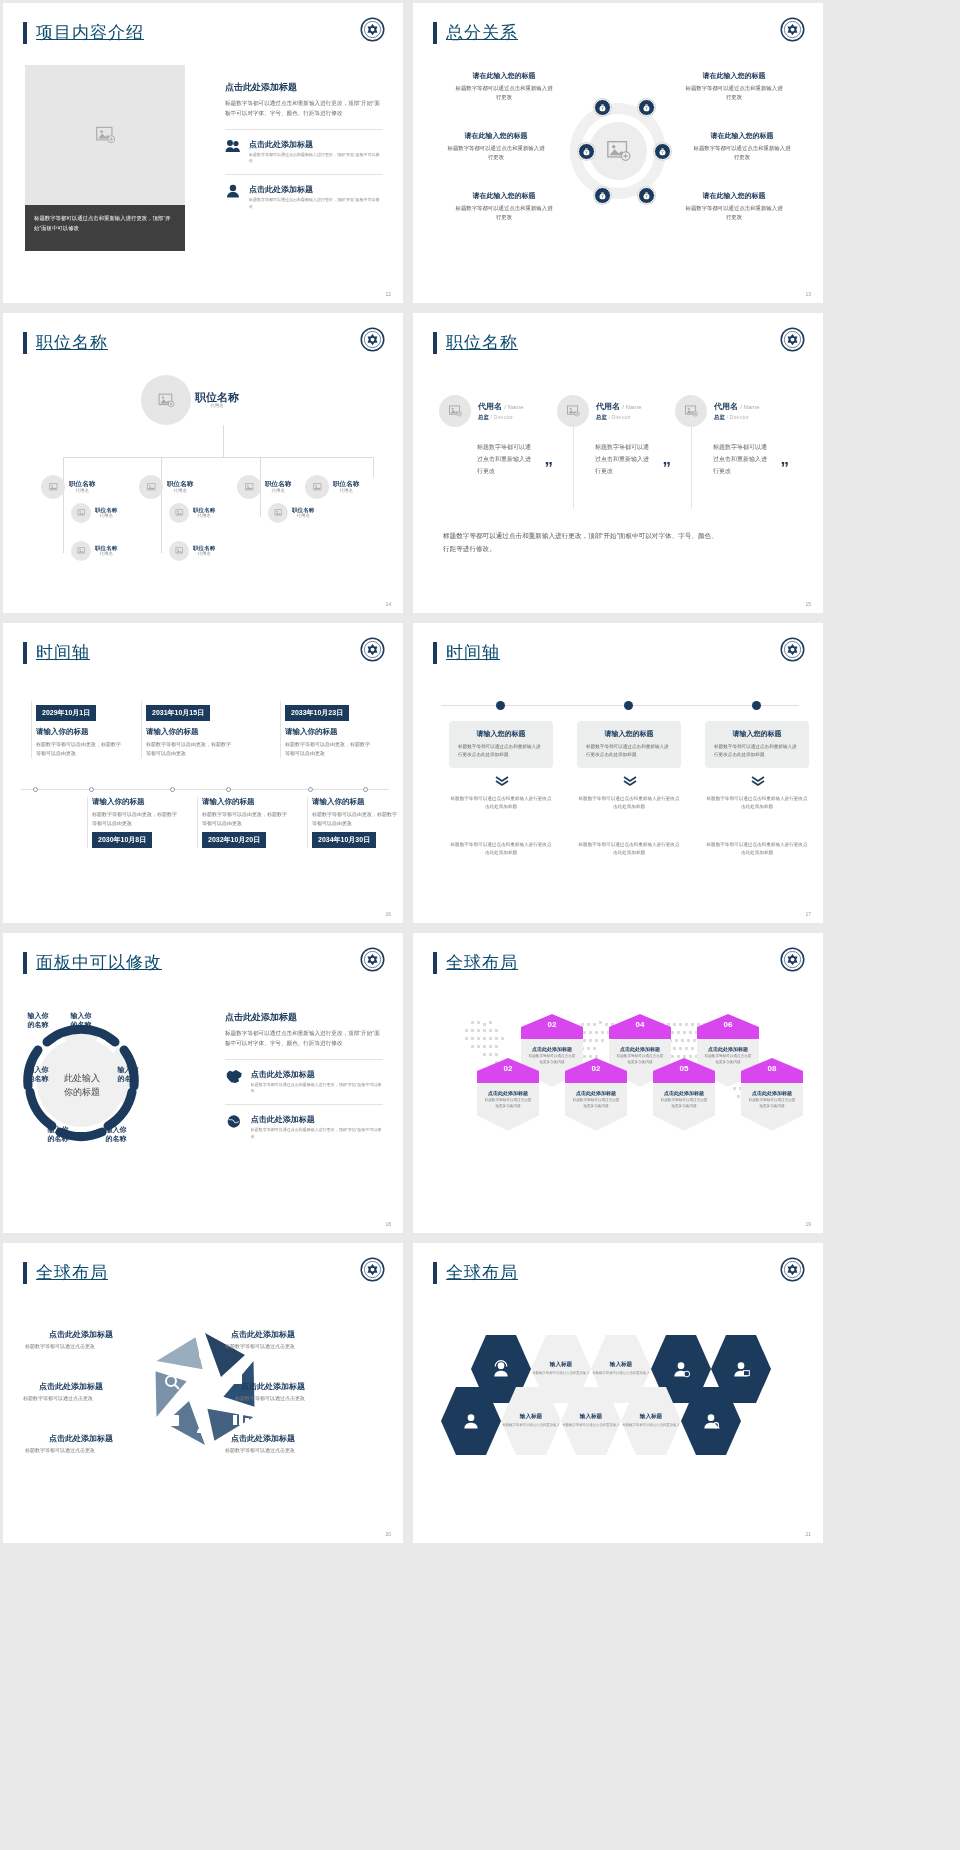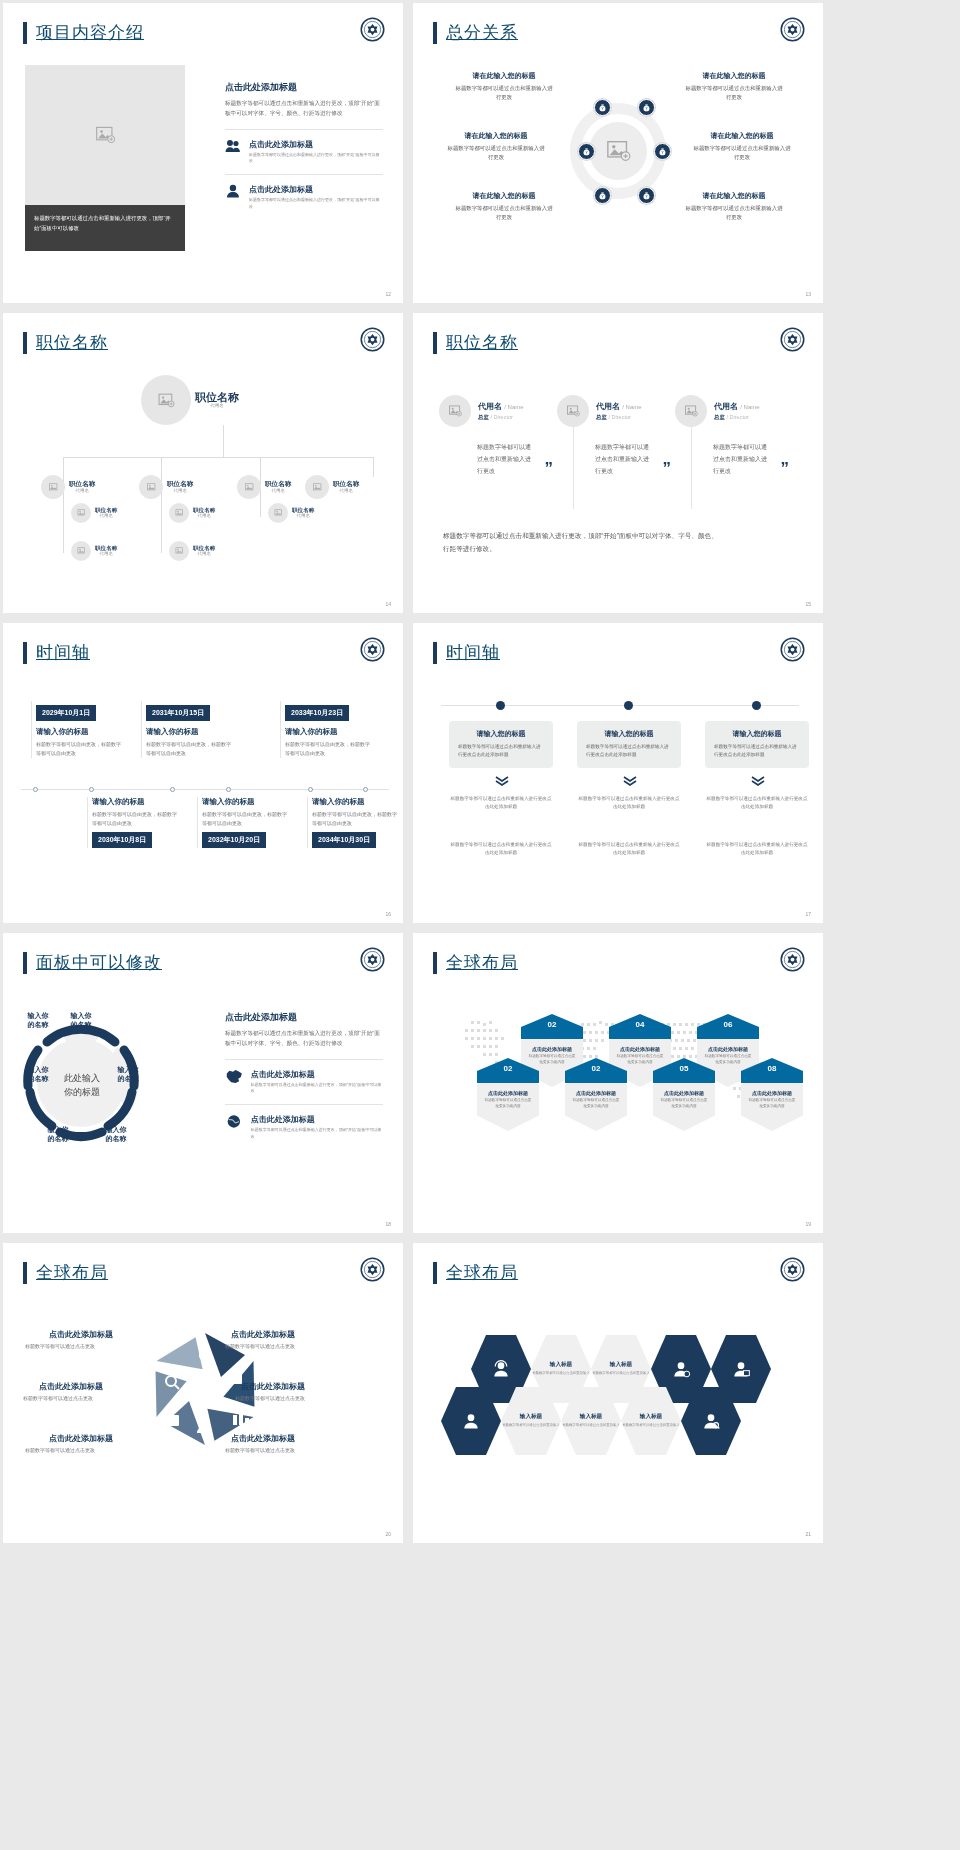--- a/index.html
+++ b/index.html
@@ -89,21 +89,21 @@
   
   .s18-lbl { position:absolute; font-size:7px; font-weight:bold; color:#1b3a5c; text-align:center; line-height:1.35; width:42px; }
   .gear { position:absolute; left:78px; top:150px; transform:translate(-50%,-50%); }
 
   
   .hexc { position:absolute; width:62px; }
   .hexbody { width:62px; height:62px; background:#efefef; clip-path:polygon(50% 0,100% 25%,100% 75%,50% 100%,0 75%,0 25%);
              display:flex; flex-direction:column; align-items:center; justify-content:center; padding:0 6px; }
   .hexbody .t { font-size:5px; font-weight:bold; color:#1b3a5c; margin-bottom:2px; }
   .hexbody .d { font-size:3.6px; color:#777; line-height:1.6; text-align:center; }
-  .hexnum { position:absolute; left:0; top:-11px; width:62px; height:25px; background:#0369a1;
+  .hexnum { position:absolute; left:0; top:-11px; width:62px; height:25px; background:#d946ef;
             clip-path:polygon(50% 0,100% 52%,100% 100%,0 100%,0 52%);
             color:#fff; font-size:8px; font-weight:bold; display:flex; align-items:flex-start;
             justify-content:center; padding-top:6px; }
 
   
   .s20-t { position:absolute; font-size:8px; font-weight:bold; color:#1b3a5c; }
   .s20-d { position:absolute; font-size:5px; color:#777; }
 
   
   .hx { position:absolute; clip-path:polygon(25% 0,75% 0,100% 50%,75% 100%,25% 100%,0 50%);

